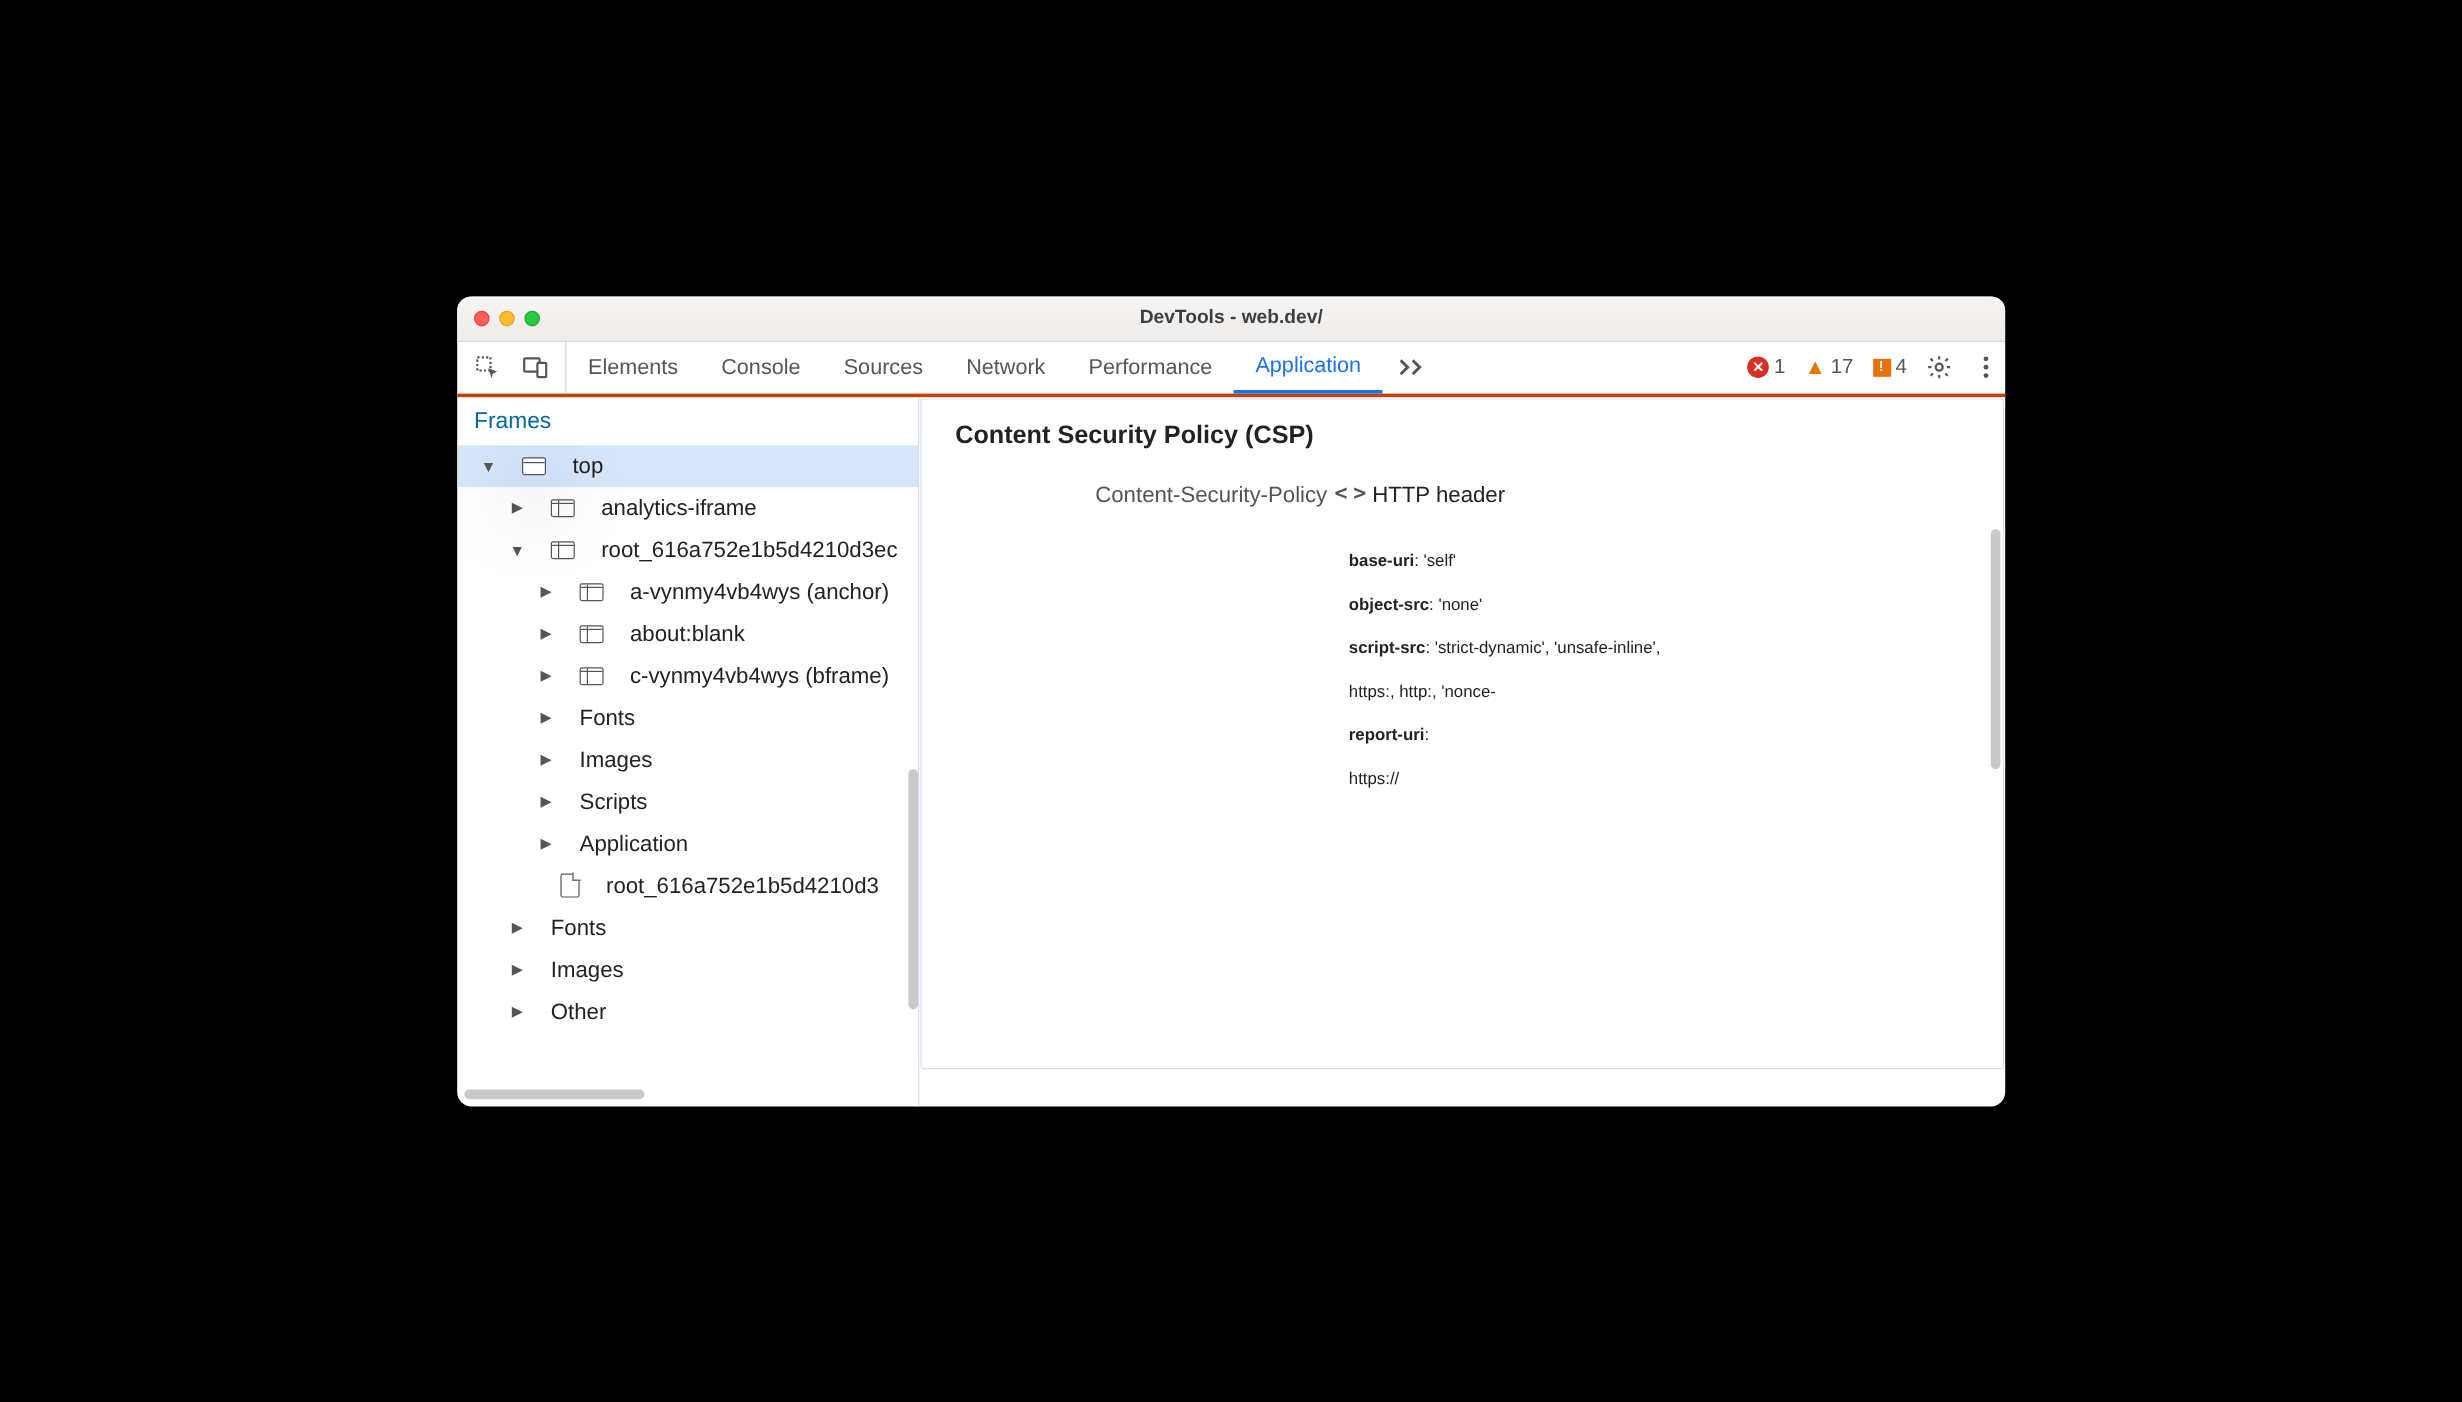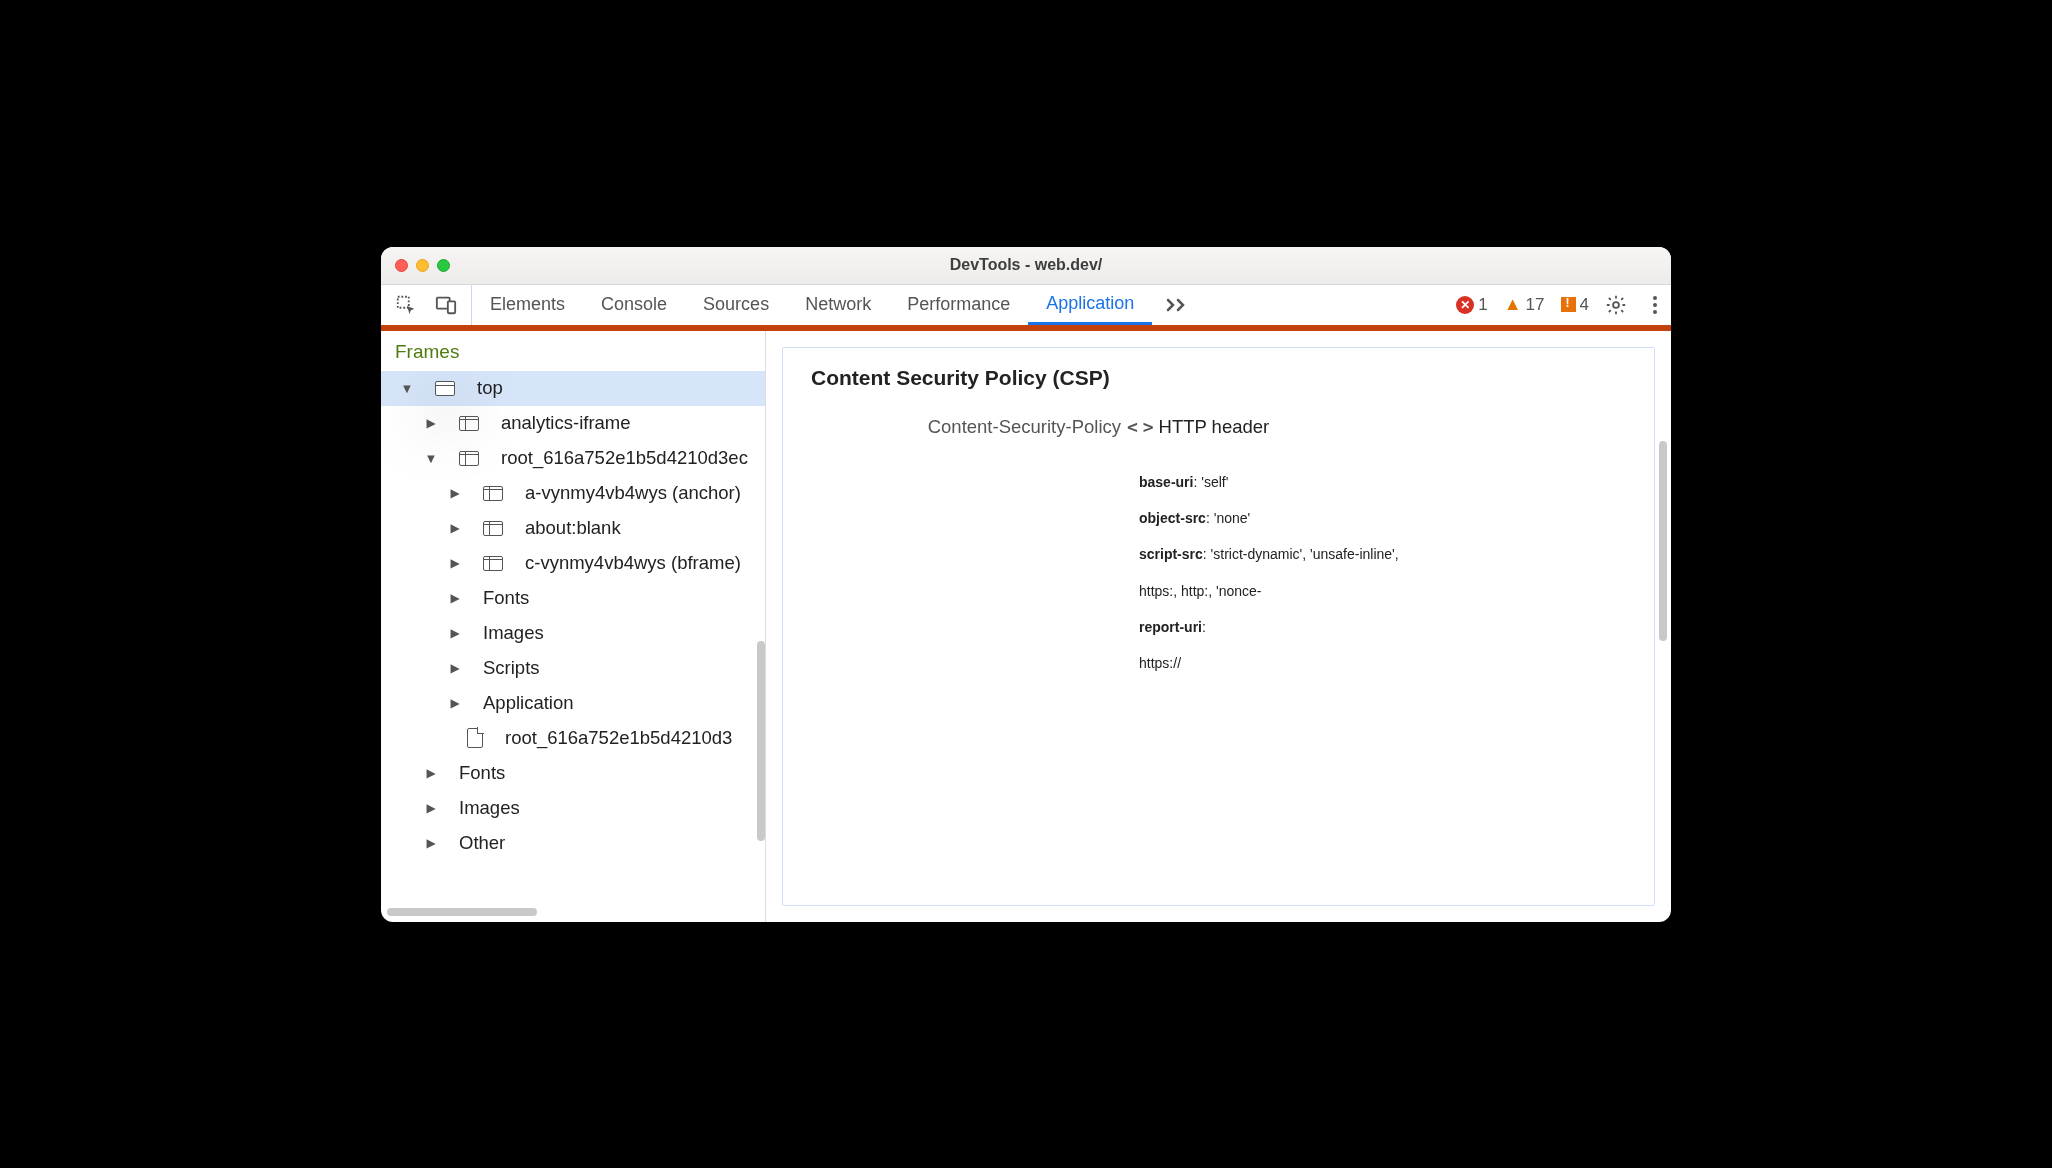--- a/index.html
+++ b/index.html
@@ -34,21 +34,21 @@
   .tl { width: 13px; height: 13px; border-radius: 50%; }
   .tl.red { background:#ff5f57; border:0.5px solid #e5413b; }
   .tl.yellow { background:#febc2e; border:0.5px solid #e5a61f; }
   .tl.green { background:#28c840; border:0.5px solid #20a72f; }
   .titletext {
     position:absolute; left:0; right:0; text-align:center;
     font-size:16px; font-weight:600; color:#3e3e3e;
   }
   .toolbar {
     height: 46px;
-    border-bottom: 6px solid #c2410c;
+    border-bottom: 3px solid #c2410c;
     display:flex; align-items:center;
     font-size:18px; color:#555;
   }
   .tb-left { display:flex; align-items:center; gap:18px; padding:0 14px; border-right:1px solid #c9d8f0; height:100%; }
   .tb-icon { width:22px; height:22px; display:flex; align-items:center; justify-content:center; }
   .tabs { display:flex; height:100%; }
   .tab { padding:0 18px; display:flex; align-items:center; cursor:pointer; color:#555; }
   .tab.active { color:#1a73e8; border-bottom:3px solid #1a73e8; font-weight:500; }
   .tb-chevrons { padding:0 14px; color:#555; display:flex; align-items:center; }
   .tb-spacer { flex:1; }
@@ -56,38 +56,38 @@
   .status-item { display:flex; align-items:center; gap:4px; }
   .circle-x { width:18px; height:18px; background:#d93025; border-radius:50%; color:#fff; display:flex; align-items:center; justify-content:center; font-size:12px; font-weight:700; }
   .tri { color:#e37400; font-size:18px; }
   .flag { width:15px; height:15px; background:#e8710a; position:relative; }
   .flag::after { content:"!"; position:absolute; top:-1px; left:5px; color:#fff; font-size:12px; font-weight:700; }
   .gear { width:22px; height:22px; }
   .kebab { width:4px; display:flex; flex-direction:column; gap:3px; align-items:center; margin-left:10px; }
   .kebab span { width:4px; height:4px; background:#555; border-radius:50%; }
   .body { flex:1; display:flex; overflow:hidden; }
   .sidebar { width:385px; border-right:1px solid #ddd; display:flex; flex-direction:column; position:relative; }
-  .side-header { font-size:19px; font-weight:500; color:#4d7c0f; padding:10px 14px 8px; }
+  .side-header { font-size:19px; font-weight:500; color:#0369a1; padding:10px 14px 8px; }
   .tree { font-size:18.5px; color:#222; overflow:hidden; white-space:nowrap; }
   .node { display:flex; align-items:center; height:35px; padding-right:4px; gap:22px; cursor:default; }
   .node.sel { background:#d7e5fb; }
   .caret { width:12px; display:inline-flex; justify-content:center; color:#555; font-size:13px; }
   .caret.down::before { content:"▼"; }
   .caret.right::before { content:"▶"; font-size:12px; }
   .picon { width:20px; height:15px; border:1.8px solid #555; border-radius:2px; flex-shrink:0; position:relative; }
   .picon.window::before { content:""; position:absolute; top:3px; left:0; right:0; border-top:1.8px solid #555; }
   .picon.frame::before { content:""; position:absolute; top:2.5px; left:0; right:0; border-top:1.8px solid #555; }
   .picon.frame::after { content:""; position:absolute; top:0; bottom:0; left:5px; border-left:1.8px solid #555; }
   .picon.doc { width:16px; height:20px; border:1.8px solid #555; border-radius:2px; }
   .picon.doc::after { content:""; position:absolute; top:-1.8px; right:-1.8px; width:6px; height:6px; background:#fff; border-left:1.8px solid #555; border-bottom:1.8px solid #555; }
   .nlabel { overflow:hidden; text-overflow:clip; }
   .h-scroll { position:absolute; bottom:6px; left:6px; width:150px; height:8px; background:#c9c9c9; border-radius:5px; }
   .v-scroll { position:absolute; top:310px; right:0; width:8px; height:200px; background:#c9c9c9; border-radius:5px; }
   .main { flex:1; position:relative; overflow:hidden; }
-  .main-card { margin:16px; border:1px solid #cfe0fb; border-radius:2px; padding:18px 28px 28px; height:calc(100% - 32px); overflow:hidden; }
+  .main-card { margin:1px; border:1px solid #cfe0fb; border-radius:2px; padding:18px 28px 28px; height:calc(100% - 32px); overflow:hidden; }
   .main-h { font-size:21px; font-weight:700; color:#222; margin-bottom:26px; }
   .kvrow { display:flex; gap:6px; font-size:18.5px; }
   .kvlabel { width:310px; text-align:right; color:#555; }
   .kvval { display:flex; align-items:center; gap:8px; color:#222; }
   .code-icon { font-family:monospace; color:#555; font-size:18px; font-weight:600; letter-spacing:-3px; }
   .directives { margin-left:328px; margin-top:26px; font-size:14px; line-height:2.6; color:#222; }
   .dir b { font-weight:700; }
   .main-scroll { position:absolute; top:110px; right:4px; width:8px; height:200px; background:#c9c9c9; border-radius:5px; }
 </style>
 </head>

